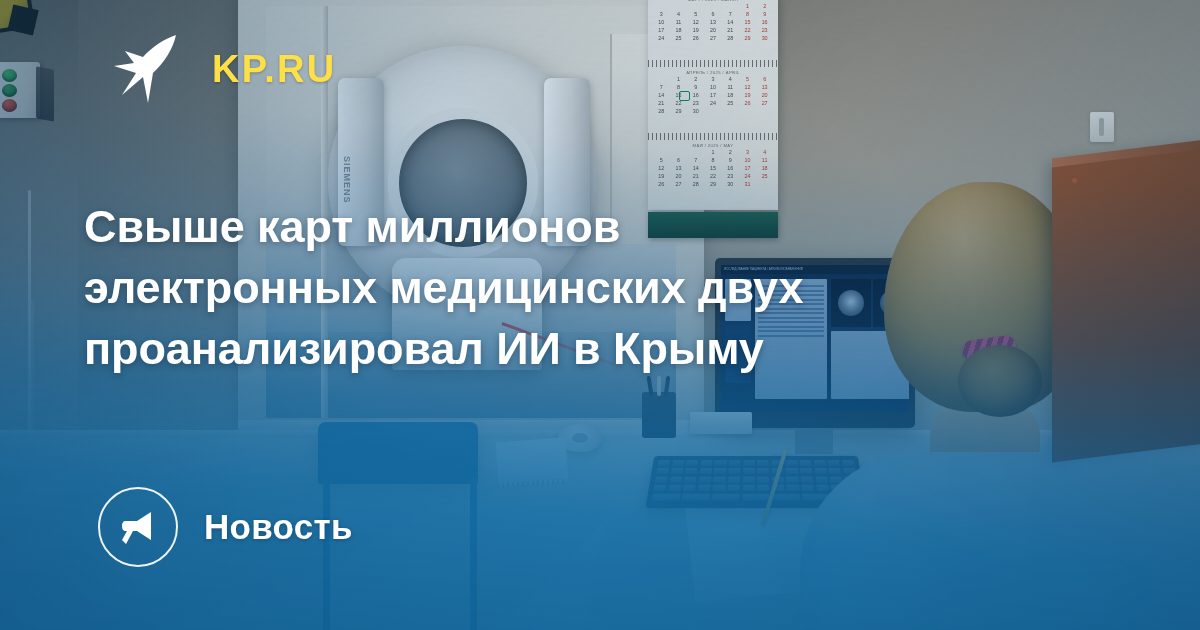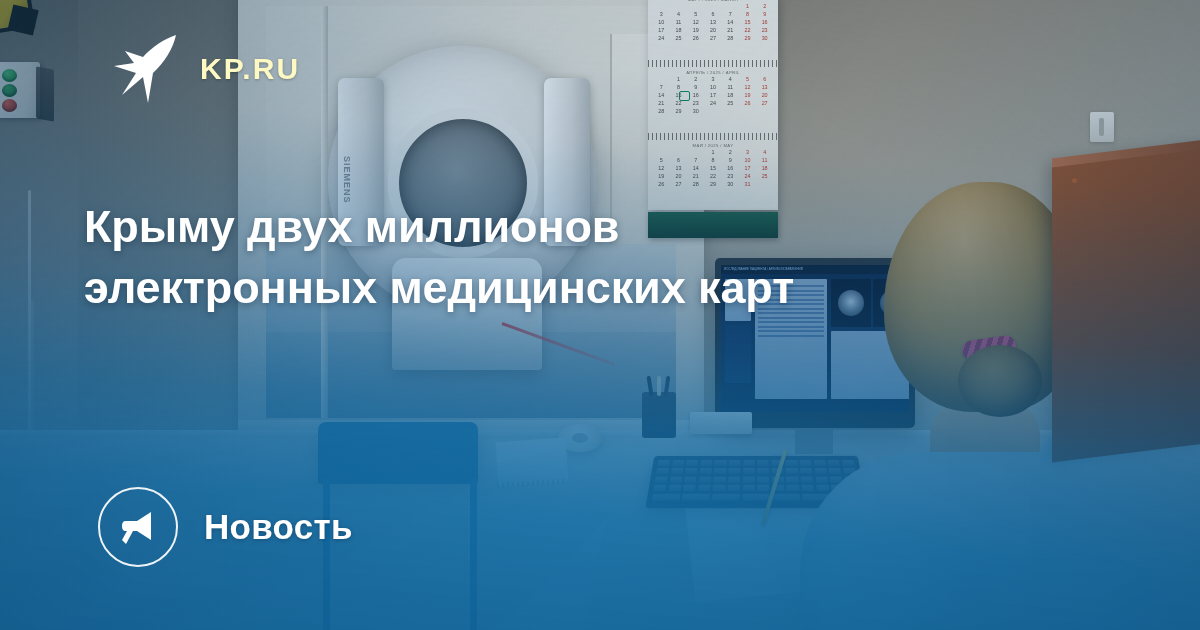--- a/index.html
+++ b/index.html
@@ -415,23 +415,24 @@
       rgba(0,0,0,0) 38%, rgba(8,40,68,0.22) 100%);
   }
 
   
   .brand {
     position:absolute; left:112px; top:33px;
     display:flex; align-items:center; gap:22px;
   }
   .brand-mark { width:66px; height:72px; display:block; }
   .brand-name {
-    font-size:30px; font-weight:bold; color:#fef9c3;
+    font-size:38px; font-weight:bold; color:#fde047;
     letter-spacing:2.2px; line-height:1;
     text-shadow:0 1px 3px rgba(0,0,0,.28);
+    margin-left:12px;
   }
 
   .headline {
     position:absolute; left:84px; top:196px; width:940px;
     color:#ffffff;
     font-size:45px; font-weight:bold; line-height:61px;
     letter-spacing:-0.1px;
     text-shadow:0 2px 7px rgba(10,35,60,.42);
   }
   .headline .ln { display:block; white-space:nowrap; }
@@ -768,22 +769,23 @@
 
   <div class="brand">
     <svg class="brand-mark" viewBox="0 0 66 72" aria-hidden="true">
       <path d="M64 2 C52 6 40 14 31 24 L13 18 L22 30 L2 33 L24 40
                L10 62 L31 44 L36 70 L41 40 C52 30 61 16 64 2 Z" fill="#ffffff"></path>
     </svg>
     <span class="brand-name">KP.RU</span>
   </div>
 
   <h1 class="headline">
-    <span class="ln">Крыму двух миллионов</span>
-    <span class="ln">электронных медицинских карт</span>
+    <span class="ln">Свыше карт миллионов</span>
+    <span class="ln">электронных медицинских двух</span>
+    <span class="ln">проанализировал ИИ в Крыму</span>
   </h1>
 
   <div class="badge">
     <span class="badge-circle">
       <svg viewBox="0 0 40 40" aria-hidden="true">
         <path d="M33 5 L33 33 L19 24 L19 14 Z" fill="#ffffff"></path>
         <path d="M8 14 L19 14 L19 24 L8 24 C5 24 4 22 4 19 C4 16 5 14 8 14 Z" fill="#ffffff"></path>
         <path d="M9 24 L15 24 L8 37 L4 33 Z" fill="#ffffff"></path>
       </svg>
     </span>

